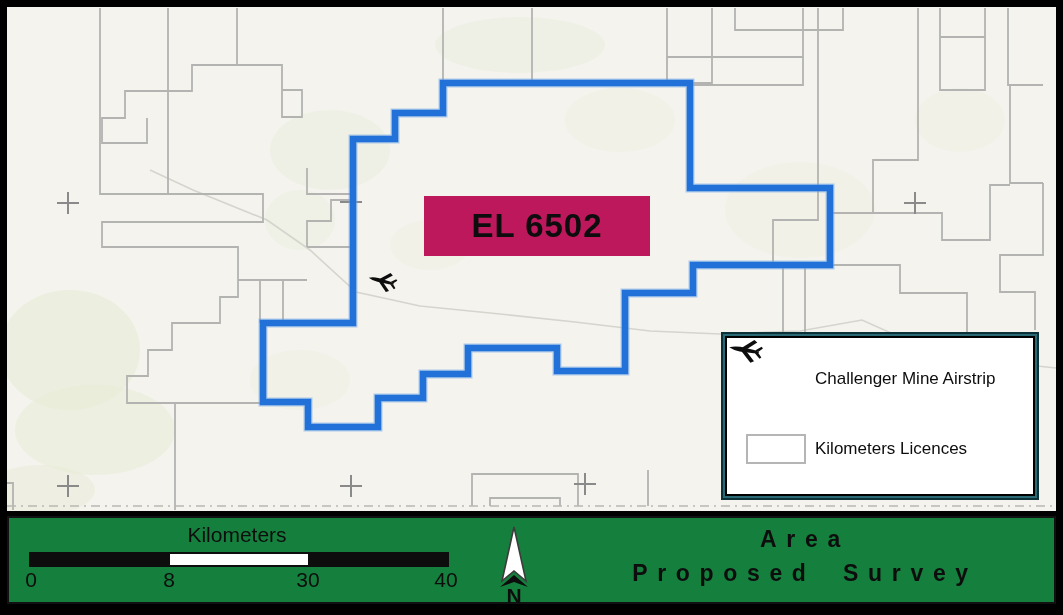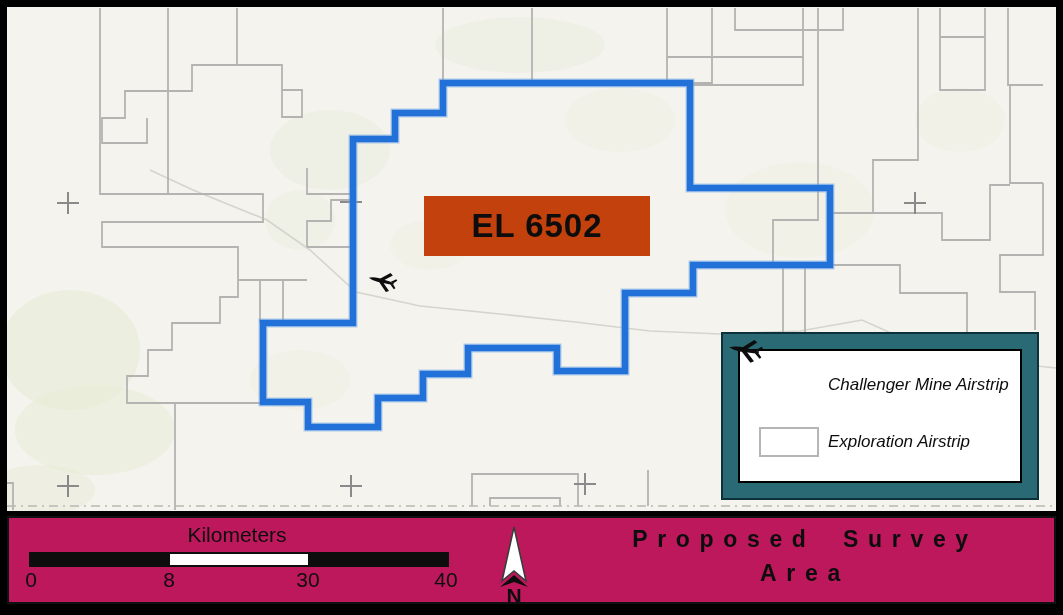--- a/index.html
+++ b/index.html
@@ -8,44 +8,44 @@
     font-family:"Liberation Sans", sans-serif; overflow:hidden;
   }
   
   .map{
     position:absolute;left:7px;top:7px;width:1049px;height:504px;
     background:#f4f3ee;border-bottom:3px solid #000;overflow:hidden;
   }
   .map svg{position:absolute;left:0;top:0;}
   .el-label-box{
     position:absolute;left:417px;top:189px;width:226px;height:60px;
-    background:#c2410c;display:flex;align-items:center;justify-content:center;
+    background:#be185d;display:flex;align-items:center;justify-content:center;
   }
   .el-label-box span{
     font-size:33px;font-weight:bold;color:#0d0d0d;letter-spacing:1px;
   }
   
   .legend{
     position:absolute;left:714px;top:325px;width:318px;height:168px;
-    border:2px solid #0c3138;background:#2a6a74;box-sizing:border-box;padding:15px;font-style:italic;
+    border:2px solid #0c3138;background:#2a6a74;box-sizing:border-box;padding:2px;
   }
   .legend-inner{
     width:100%;height:100%;box-sizing:border-box;border:2px solid #000;
     background:#fff;display:flex;flex-direction:column;justify-content:space-around;
     padding:8px 10px;
   }
   .legend-row{display:flex;align-items:center;}
   .legend-key{width:78px;display:flex;align-items:center;justify-content:center;flex:0 0 78px;}
   .legend-label{font-size:17px;color:#0d0d0d;}
   .swatch-blue{width:56px;height:22px;background:#fff;border:6px solid #2273de;border-radius:2px;}
   .swatch-grey{width:56px;height:26px;background:#fff;border:2px solid #b5b5b5;}
   
   .band{
     position:absolute;left:7px;top:516px;width:1049px;height:88px;
-    background:#be185d;border:2px solid #111;box-sizing:border-box;
+    background:#15803d;border:2px solid #111;box-sizing:border-box;
   }
   .km-title{
     position:absolute;left:228px;top:5px;transform:translateX(-50%);
     font-size:21px;color:#0d0d0d;
   }
   .scalebar{
     position:absolute;left:20px;top:34px;width:416px;height:11px;
     border:2px solid #0d0d0d;display:flex;background:#fff;
   }
   .scalebar .seg{height:100%;}
@@ -161,21 +161,21 @@
           <svg width="46" height="32" viewBox="0 0 46 32">
             <use href="#plane" transform="translate(22,16) rotate(10) scale(1.0)"></use>
           </svg>
         </span>
         <span class="legend-label">Challenger Mine Airstrip</span>
       </div>
       <div class="legend-row">
         <span class="legend-key">
           <span class="swatch-grey"></span>
         </span>
-        <span class="legend-label">Exploration Airstrip</span>
+        <span class="legend-label">Kilometers Licences</span>
       </div>
     </div>
   </div>
 </div>
 
 <div class="band">
   <div class="km-title">Kilometers</div>
 
   <div class="scalebar">
     <div class="seg" id="seg0" style="width: 33.4%; background: rgb(13, 13, 13);"></div>
@@ -187,16 +187,16 @@
   <span class="scale-num" style="left:299px">30</span>
   <span class="scale-num" style="left:437px">40</span>
 
   <svg class="north" width="50" height="80" viewBox="0 0 50 80">
     <path d="M25,3 L37,57 L25,47 L13,57 Z" fill="#fff" stroke="#3c3c3c" stroke-width="1.6"></path>
     <path d="M11,63 L25,51 L39,63 L25,58 Z" fill="#0d0d0d"></path>
     <text id="north-n" x="25" y="79" text-anchor="middle" font-size="21" font-weight="bold" fill="#0d0d0d">N</text>
   </svg>
 
   <div class="map-title">
+    <div>Area</div>
     <div>Proposed Survey</div>
-    <div>Area</div>
   </div>
 </div>
 
 </body></html>

